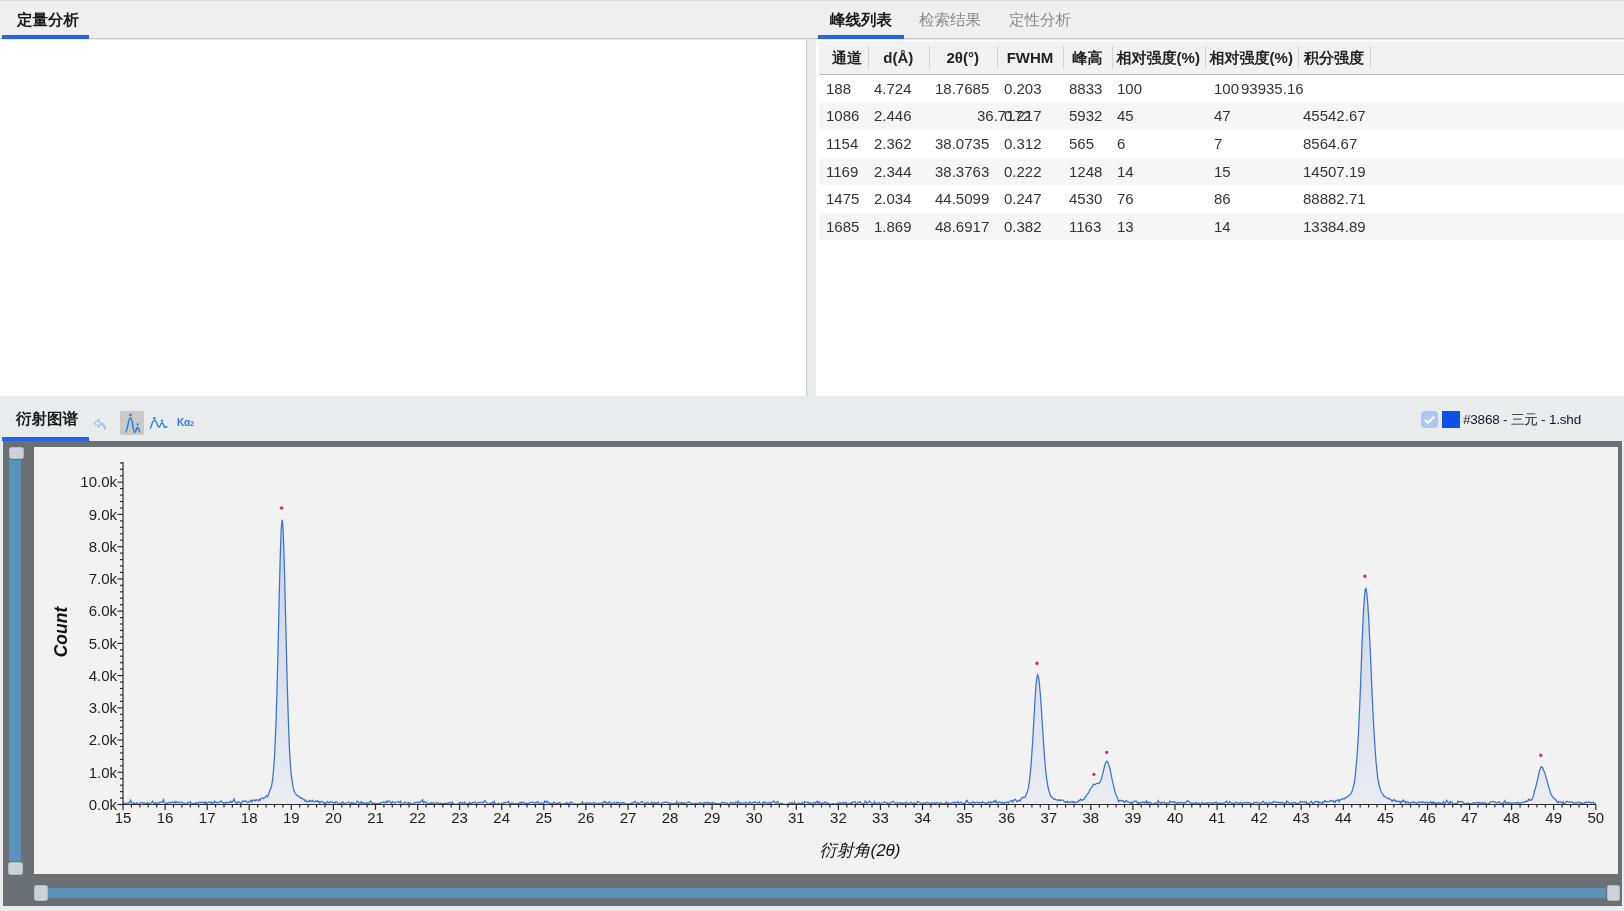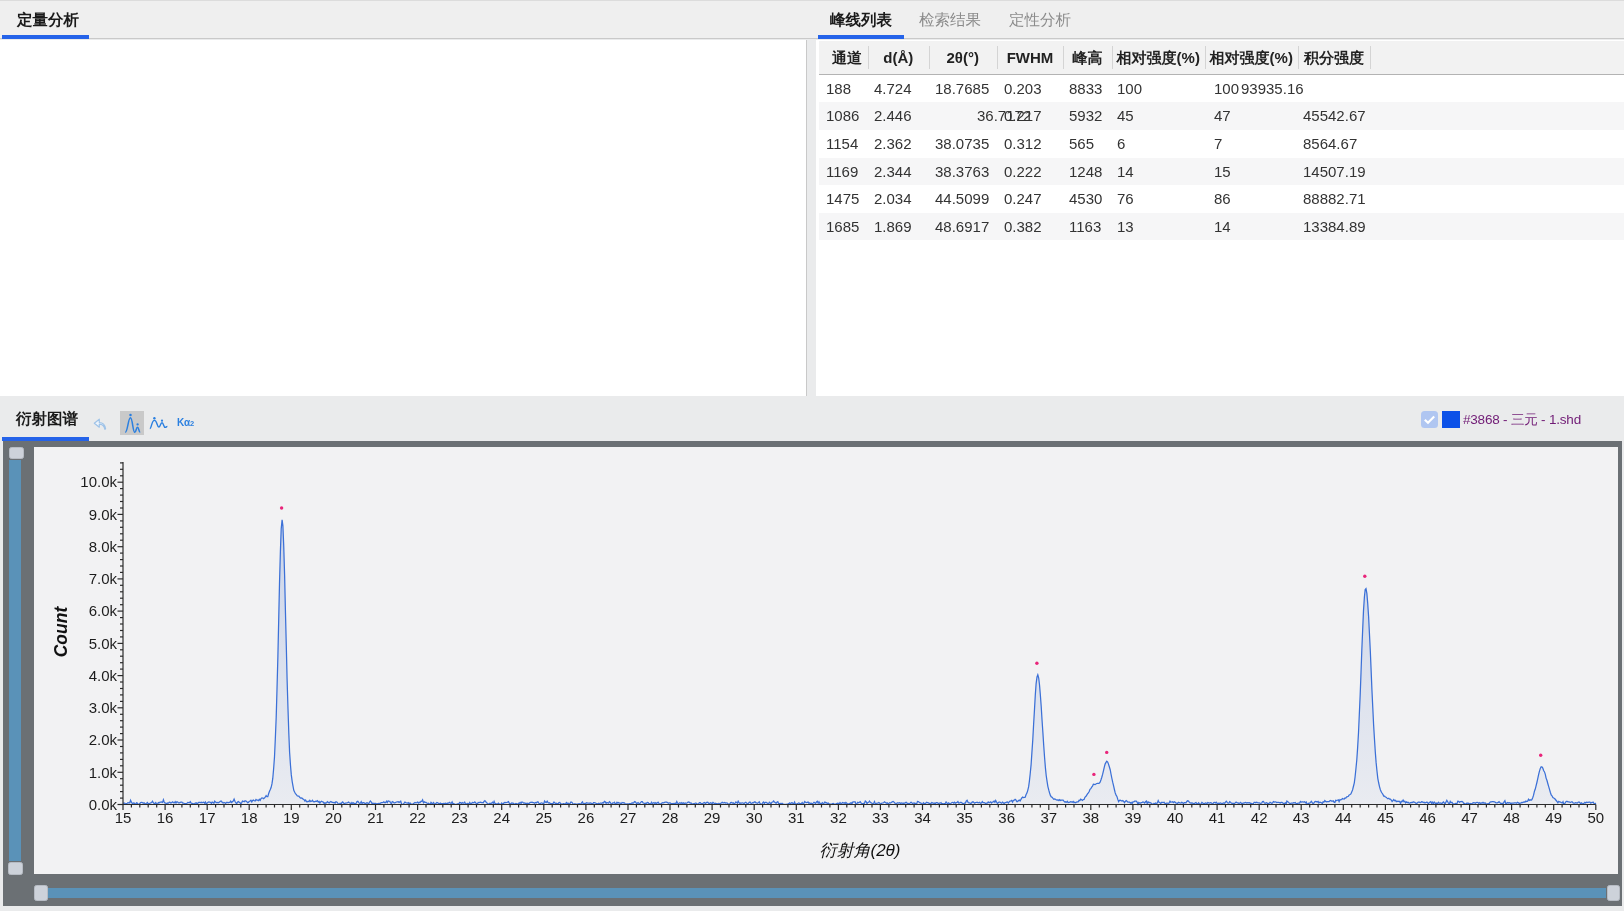--- a/index.html
+++ b/index.html
@@ -128,21 +128,21 @@
     <circle cx="5.4" cy="2.2" r="1.2" fill="#2a7fe0"></circle>
     <circle cx="13.0" cy="4.7" r="1.1" fill="#2a7fe0"></circle>
   </svg>
   <div style="position:absolute; left:177px; top:21px; font-size:10px; font-weight:bold; color:#2a7fe0; letter-spacing:-0.2px;">Kα<span style="font-size:7.5px;">2</span></div>
   <div style="position:absolute; left:1420.5px; top:14.5px; width:17px; height:17px; background:#b0c6f1; border-radius:3.5px;">
     <svg width="17" height="17" viewBox="0 0 17 17">
         <path d="M3.8 8.7 L7.0 11.8 L13.2 5.6" fill="none" stroke="#fff" stroke-width="2.1"></path>
       </svg>
   </div>
   <div style="position:absolute; left:1442px; top:14.5px; width:18px; height:17px; background:#0c51e8;"></div>
-  <div style="position:absolute; left:1463px; top:14.5px; font-size:13.5px; color:#701a75; letter-spacing:-0.2px;">#3868 - 三元 - 1.shd</div>
+  <div style="position:absolute; left:1463px; top:14.5px; font-size:13.5px; color:#0f172a; letter-spacing:-0.2px;">#3868 - 三元 - 1.shd</div>
 </div>
 <div class="chartbox">
   <div class="plotarea"></div>
   <div class="handle" style="left:5.5px; top:5.5px; width:15px; height:12.5px;"></div>
   <div class="vbar" style="left:5.8px; top:18.5px; width:12px; height:401.5px;"></div>
   <div class="handle" style="left:5px; top:420.5px; width:15px; height:13.5px;"></div>
   <div class="handle" style="left:31px; top:444px; width:13.5px; height:16px;"></div>
   <div class="vbar" style="left:45px; top:446.5px; width:1558px; height:10px;"></div>
   <div class="handle" style="left:1604px; top:444px; width:13px; height:16px;"></div>
 </div>

